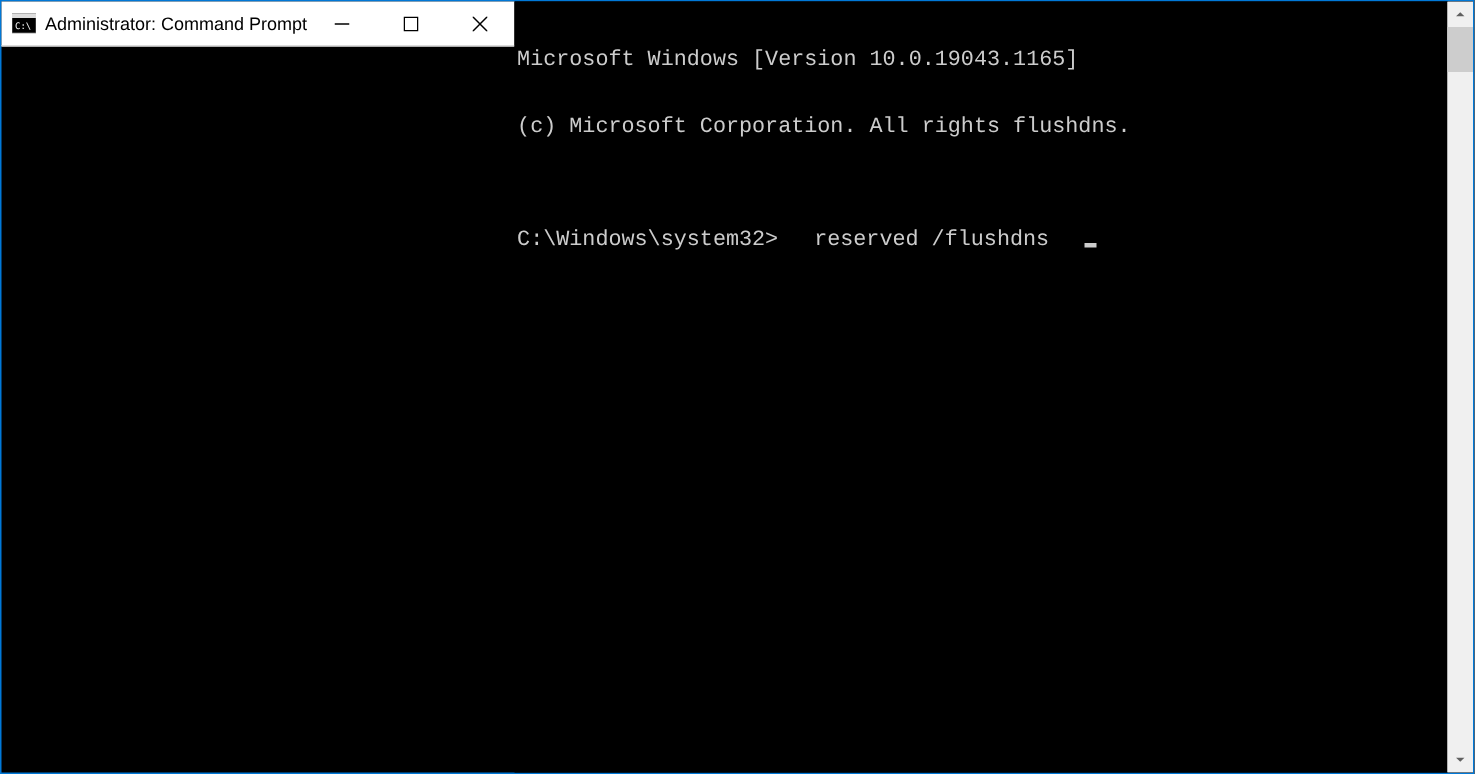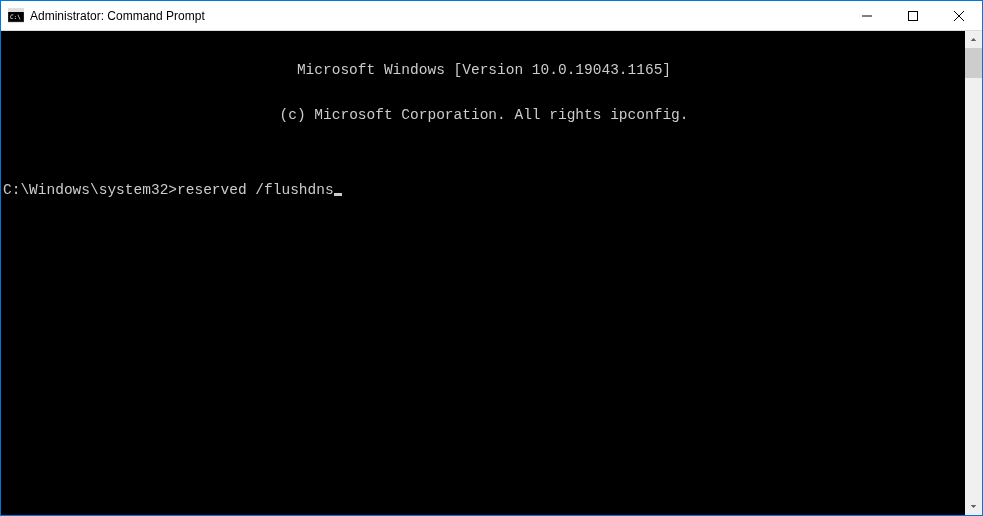--- a/index.html
+++ b/index.html
@@ -13,21 +13,20 @@
       width: 983px;
       height: 516px;
       overflow: hidden;
     }
     .window {
       width: 983px;
       height: 516px;
       border: 1px solid #0078d7;
       background: #000000;
       display: flex;
-      flex-direction: column;
     }
     .titlebar {
       height: 30px;
       background: #ffffff;
       display: flex;
       align-items: center;
       border-bottom: 1px solid #dcdcdc;
       flex-shrink: 0;
     }
     .title-icon {
@@ -62,36 +61,36 @@
     }
     .win-btn svg {
       width: 10px;
       height: 10px;
     }
     .content-area {
       flex: 1;
       display: flex;
       background: #000000;
       overflow: hidden;
-      text-align: center;
     }
     .terminal {
       flex: 1;
       background: #000000;
       color: #cccccc;
       font-family: Consolas, "Courier New", monospace;
       font-size: 14.5px;
       line-height: 15px;
       padding: 2px 0 0 2px;
       white-space: pre;
       overflow: hidden;
     }
     .terminal-line {
       display: flex;
       align-items: baseline;
+      gap: 24px;
     }
     .cursor {
       display: inline-block;
       width: 8px;
       height: 3px;
       background: #cccccc;
       margin-bottom: -4px;
       position: relative;
       top: 2px;
     }
@@ -156,21 +155,21 @@
         <svg viewBox="0 0 10 10">
           <line x1="0" y1="0" x2="10" y2="10" stroke="#000" stroke-width="1"></line>
           <line x1="10" y1="0" x2="0" y2="10" stroke="#000" stroke-width="1"></line>
         </svg>
       </button>
     </div>
   </div>
   <div class="content-area">
     <div class="terminal">
       <div>Microsoft Windows [Version 10.0.19043.1165]</div>
-      <div>(c) Microsoft Corporation. All rights ipconfig.</div>
+      <div>(c) Microsoft Corporation. All rights flushdns.</div>
       <div></div>
       <div class="terminal-line"><span>C:\Windows\system32&gt;</span><span>reserved /flushdns</span><span class="cursor"></span></div>
     </div>
     <div class="scrollbar">
       <div class="sb-btn">
         <svg viewBox="0 0 10 10">
           <path d="M1 7 L5 3 L9 7 Z"></path>
         </svg>
       </div>
       <div class="sb-track">

